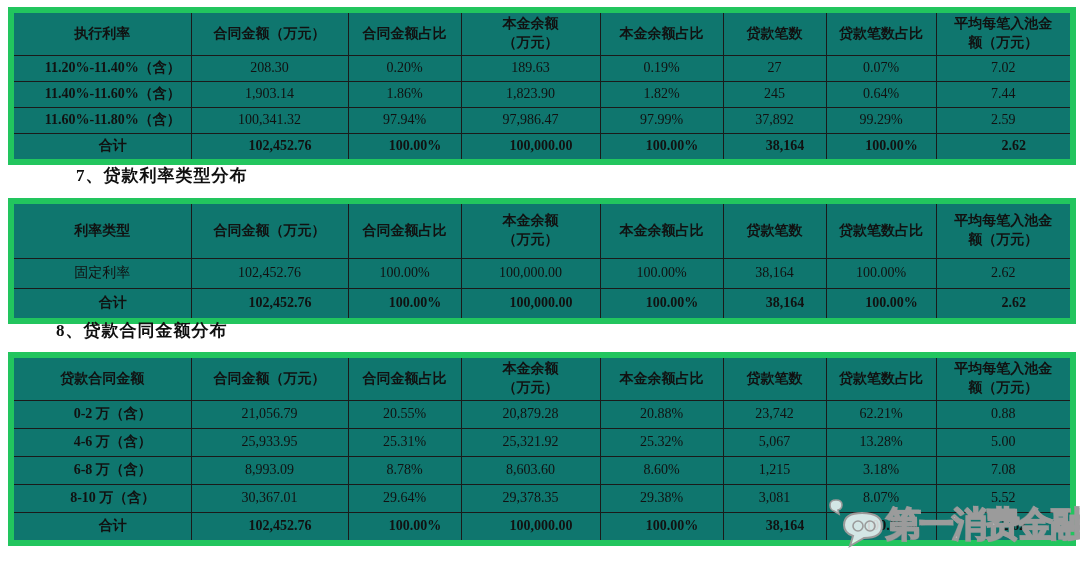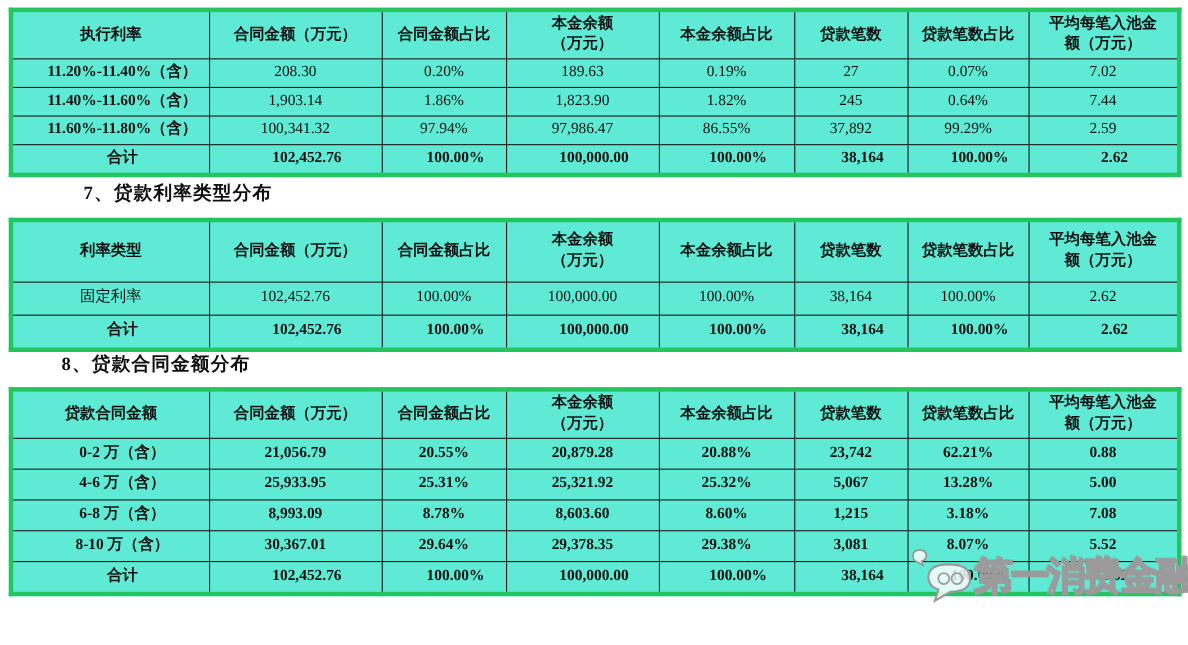--- a/index.html
+++ b/index.html
@@ -6,37 +6,37 @@
   body{
     width:1080px;height:586px;background:#ffffff;
     font-family:"Liberation Serif","DejaVu Serif",serif;
     color:#111;
   }
   .page{position:relative;width:1080px;height:586px;background:#fff;overflow:hidden;}
 
   table.data-table{
     position:absolute;left:8px;
     border-collapse:collapse;table-layout:fixed;
-    border:4px solid #22c55e;
-    background:#5eead4;
+    border:6px solid #22c55e;
+    background:#0f766e;
   }
   .data-table th,.data-table td{
     border:1px solid #1a1a1a;
     text-align:center;vertical-align:middle;
     padding:1px 3px;
     font-size:14px;line-height:1.35;
     overflow:hidden;
   }
   .data-table th{font-weight:bold;white-space:pre-line;}
   .data-table td.b{font-weight:bold;padding-left:24px;}
 
   
   .t0 th{height:40px;} .t0 td{height:23px;}
   .t1 th{height:52px;} .t1 td{height:27px;}
-  .t2 th{height:40px;} .t2 td{height:25px;font-weight:bold;}
+  .t2 th{height:40px;} .t2 td{height:25px;}
 
   #tbl0{top:7px;}
   #tbl1{top:198px;}
   #tbl2{top:352px;}
 
   .section-heading{
     position:absolute;left:56px;
     font-size:17px;font-weight:bold;color:#0f0f0f;
     letter-spacing:1px;white-space:nowrap;
   }
@@ -109,21 +109,21 @@
           <td>1.82%</td>
           <td>245</td>
           <td>0.64%</td>
           <td>7.44</td>
         </tr>
         <tr>
           <td class="b">11.60%-11.80%（含）</td>
           <td>100,341.32</td>
           <td>97.94%</td>
           <td>97,986.47</td>
-          <td>86.55%</td>
+          <td>97.99%</td>
           <td>37,892</td>
           <td>99.29%</td>
           <td>2.59</td>
         </tr>
         <tr>
           <td class="b">合计</td>
           <td class="b">102,452.76</td>
           <td class="b">100.00%</td>
           <td class="b">100,000.00</td>
           <td class="b">100.00%</td>

